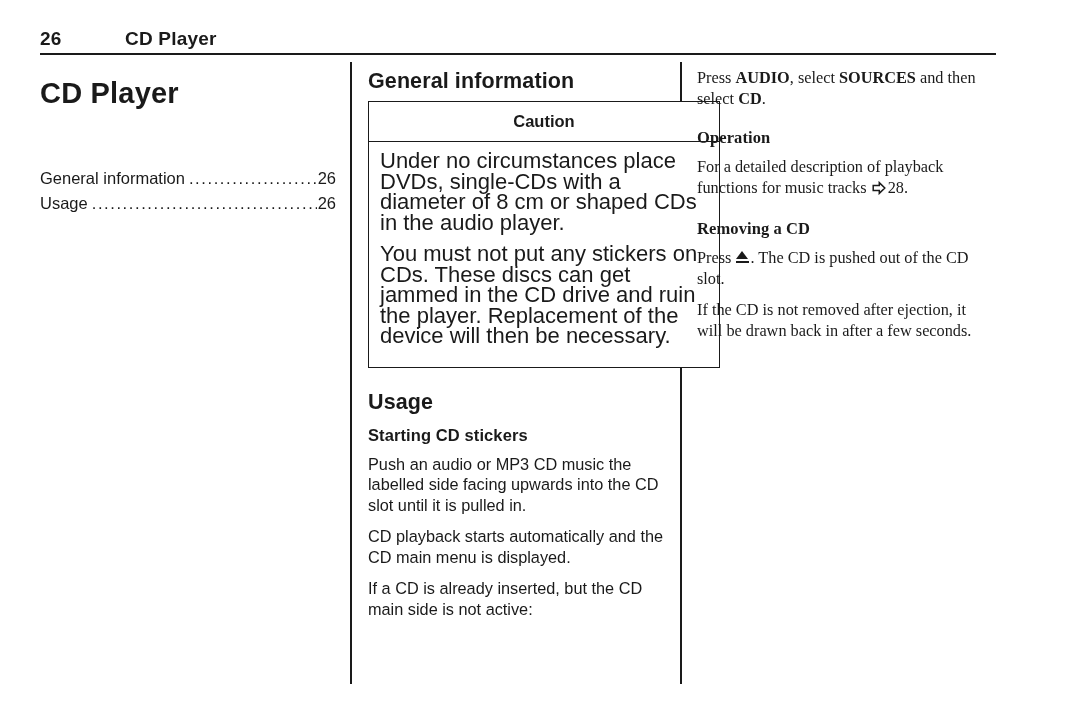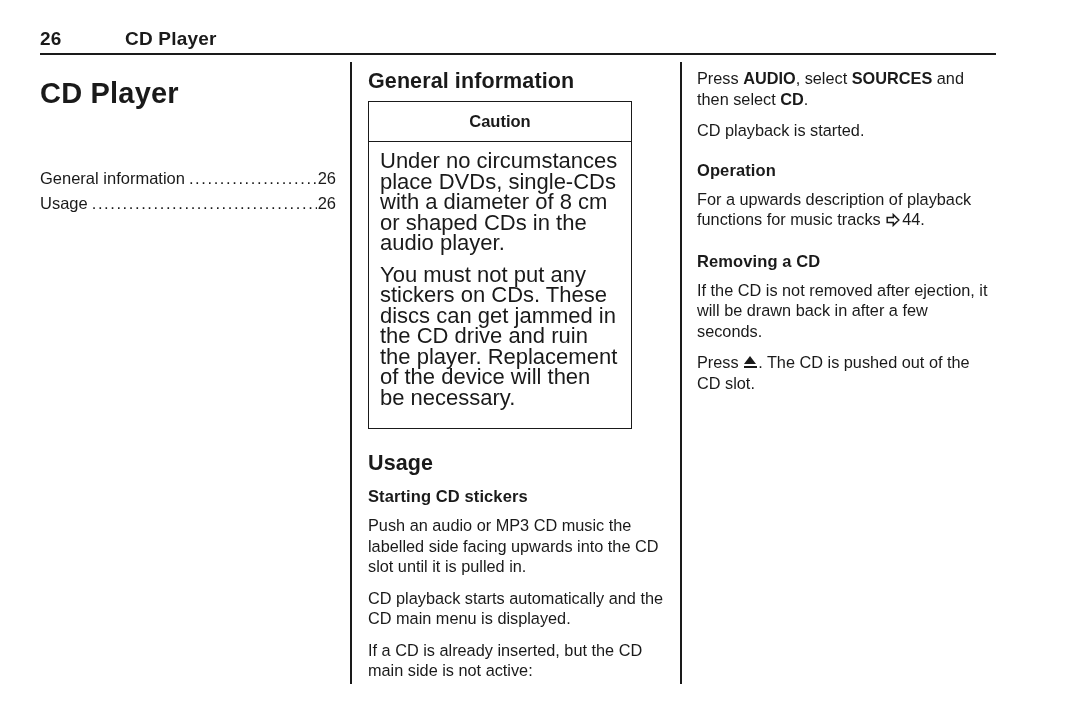--- a/index.html
+++ b/index.html
@@ -61,21 +61,21 @@
   .col-divider.left  { left: 350px; }
   .col-divider.right { left: 680px; }
 
   
   .column {
     position: absolute;
     top: 68px;
   }
   .col-1 { left: 40px;  width: 296px; }
   .col-2 { left: 368px; width: 296px; }
-  .col-3 { left: 697px; width: 298px; }
+  .col-3 { left: 697px; width: 298px; font-family: Liberation Serif, serif; }
 
   
   .chapter-title {
     font-size: 29px;
     font-weight: bold;
     line-height: 34px;
     letter-spacing: 0.2px;
     margin: 8px 0 0 0;
   }
   .toc {
@@ -153,21 +153,21 @@
     width: 14px;
     height: 14px;
     vertical-align: -2px;
     margin: 0 2px 0 1px;
   }
 
   
   .caution-box {
     border: 1.6px solid #1a1a1a;
     margin: 5px 0 0 0;
-    width: 264px;
+    width: 352px;
     box-sizing: border-box;
     background: #fff;
   }
   .caution-title {
     text-align: center;
     font-size: 16.5px;
     font-weight: bold;
     line-height: 20px;
     padding: 9px 0 10px 0;
     border-bottom: 1.2px solid #1a1a1a;
@@ -225,24 +225,23 @@
   <h2 class="sec-head" style="margin-top:21px;">Usage</h2>
   <h3 class="sub-head" style="margin-top:9px;">Starting CD stickers</h3>
   <p class="body">Push an audio or MP3 CD music the labelled side facing upwards into the CD slot until it is pulled in.</p>
   <p class="body">CD playback starts automatically and the CD main menu is displayed.</p>
   <p class="body">If a CD is already inserted, but the CD main side is not active:</p>
 </div>
 
 <div class="column col-3">
   <p class="body"><span>Press </span><span class="bold">AUDIO</span><span>, select </span><span class="bold">SOURCES</span><span> and then select </span><span class="bold">CD</span><span>.</span></p>
 
-  <p class="body">CD playback is started.</p>
 
   <h3 class="sub-head" style="margin-top:18px;">Operation</h3>
-  <p class="body"><span>For a upwards description of playback functions for music tracks </span><span class="xref-arrow"><svg width="14" height="14" viewBox="0 0 14 14">
+  <p class="body"><span>For a detailed description of playback functions for music tracks </span><span class="xref-arrow"><svg width="14" height="14" viewBox="0 0 14 14">
           <path d="M1.2 4.6 H7.3 V1.6 L12.8 7 L7.3 12.4 V9.4 H1.2 Z" fill="none" stroke="#1a1a1a" stroke-width="1.5" stroke-linejoin="miter"></path>
-        </svg></span><span>44.</span></p>
+        </svg></span><span>28.</span></p>
 
   <h3 class="sub-head" style="margin-top:20px;">Removing a CD</h3>
+  <p class="body"><span>Press </span><span class="eject-icon"></span><span>. The CD is pushed out of the CD slot.</span></p>
+
   <p class="body">If the CD is not removed after ejection, it will be drawn back in after a few seconds.</p>
-
-  <p class="body"><span>Press </span><span class="eject-icon"></span><span>. The CD is pushed out of the CD slot.</span></p>
 </div>
 
 </body></html>

